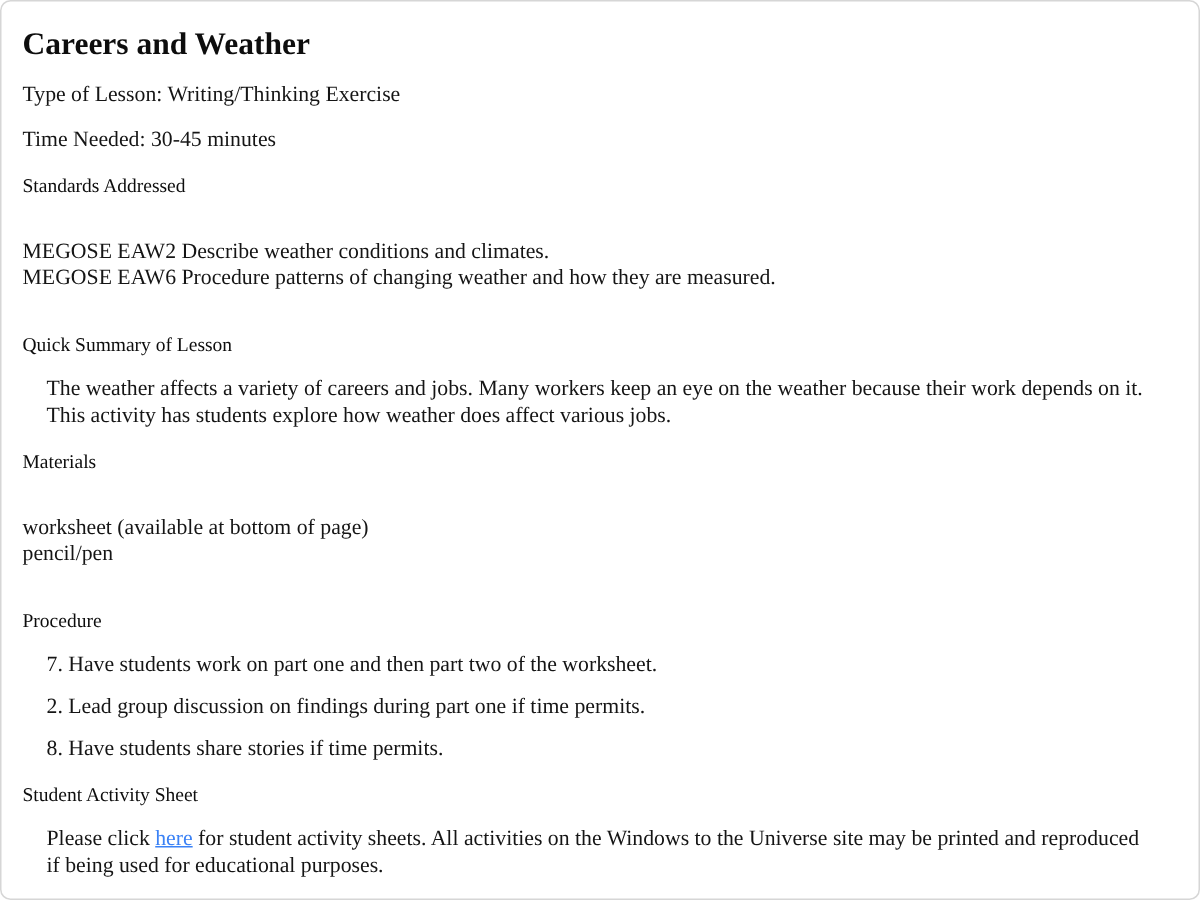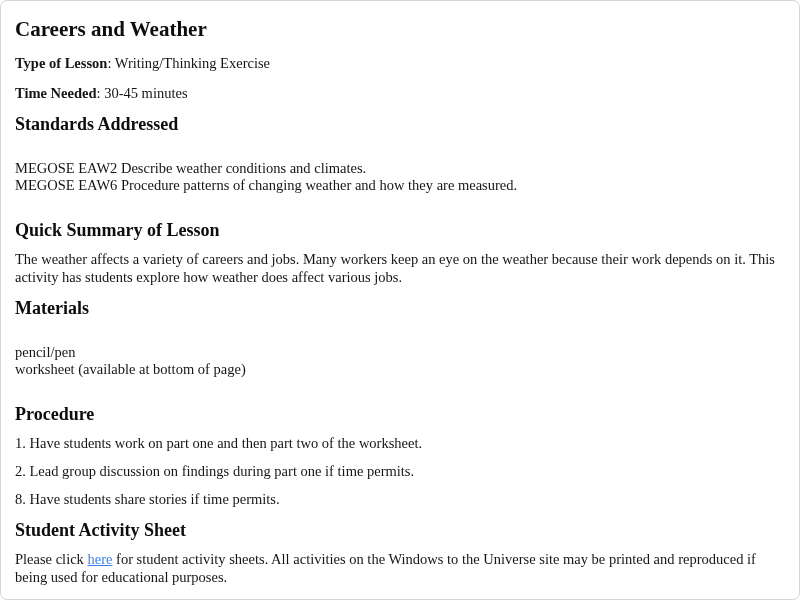--- a/index.html
+++ b/index.html
@@ -33,32 +33,32 @@
     line-height: 25px;
     margin: 2px 0 12px 0;
     font-weight: bold;
     color: #0d0d0d;
   }
   .meta {
     margin: 12px 0;
     line-height: 18px;
   }
   .meta b {
-    font-weight: bold;
+    font-weight: normal;
     text-align: right;
   }
   h3.section {
-    font-size: 18px;
+    font-size: 13px;
     line-height: 20px;
     margin: 12px 0 10px 0;
-    font-weight: bold;
+    font-weight: normal;
     color: #0d0d0d;
   }
   p.body-p {
-    margin: 10px 0;
+    margin: 10px 16px;
     line-height: 18px;
   }
   .tight {
     margin: 26px 0;
   }
   .tight div {
     line-height: 17px;
   }
   .gap-top {
     margin-top: 42px;
@@ -87,27 +87,27 @@
       <div>MEGOSE EAW6 Procedure patterns of changing weather and how they are measured.</div>
     </div>
 
     <h3 class="section">Quick Summary of Lesson</h3>
 
     <p class="body-p">The weather affects a variety of careers and jobs. Many workers keep an eye on the weather because their work depends on it. This activity has students explore how weather does affect various jobs.</p>
 
     <h3 class="section">Materials</h3>
 
     <div class="tight">
+      <div>worksheet (available at bottom of page)</div>
       <div>pencil/pen</div>
-      <div>worksheet (available at bottom of page)</div>
     </div>
 
     <h3 class="section gap-top">Procedure</h3>
 
-    <p class="body-p">1. Have students work on part one and then part two of the worksheet.</p>
+    <p class="body-p">7. Have students work on part one and then part two of the worksheet.</p>
     <p class="body-p">2. Lead group discussion on findings during part one if time permits.</p>
     <p class="body-p">8. Have students share stories if time permits.</p>
 
     <h3 class="section">Student Activity Sheet</h3>
 
     <p class="body-p"><span>Please click </span><a class="inline-link" style="color: #3b82f6;">here</a><span> for student activity sheets. All activities on the Windows to the Universe site may be printed and reproduced if being used for educational purposes.</span></p>
 
     <h3 class="section">Lead to the Teacher</h3>
 
   </div>

